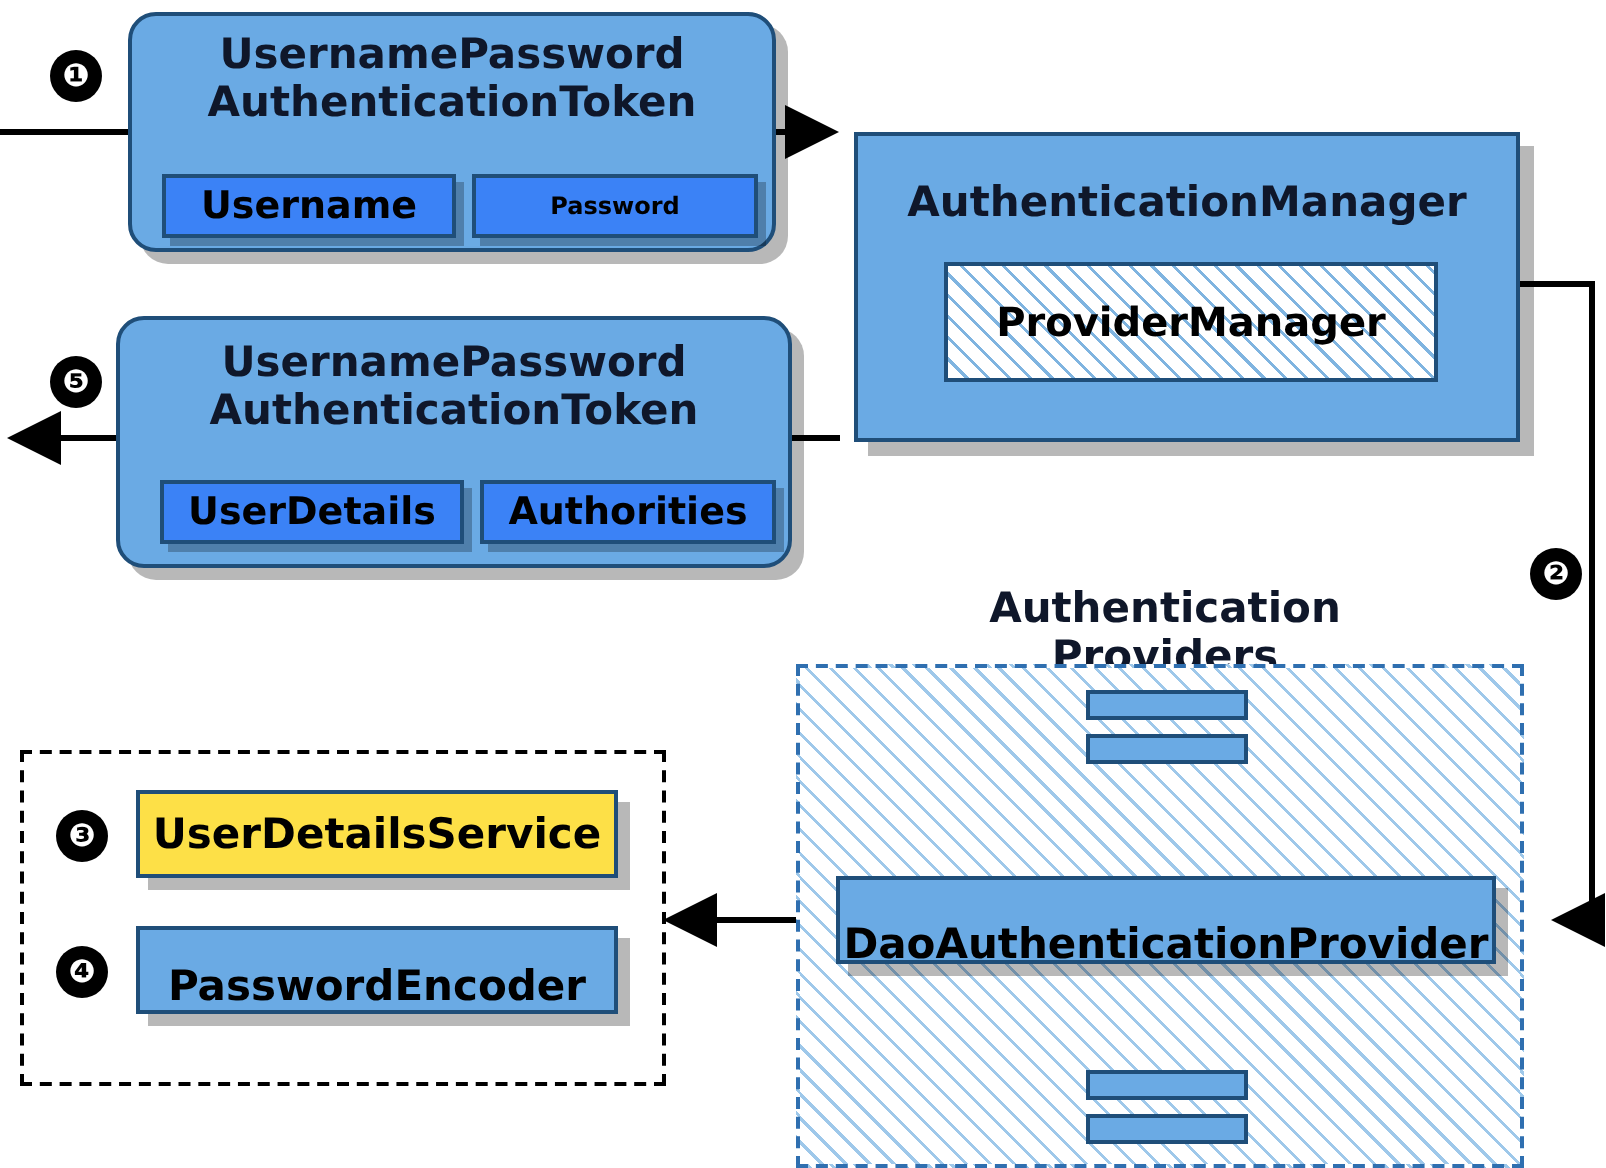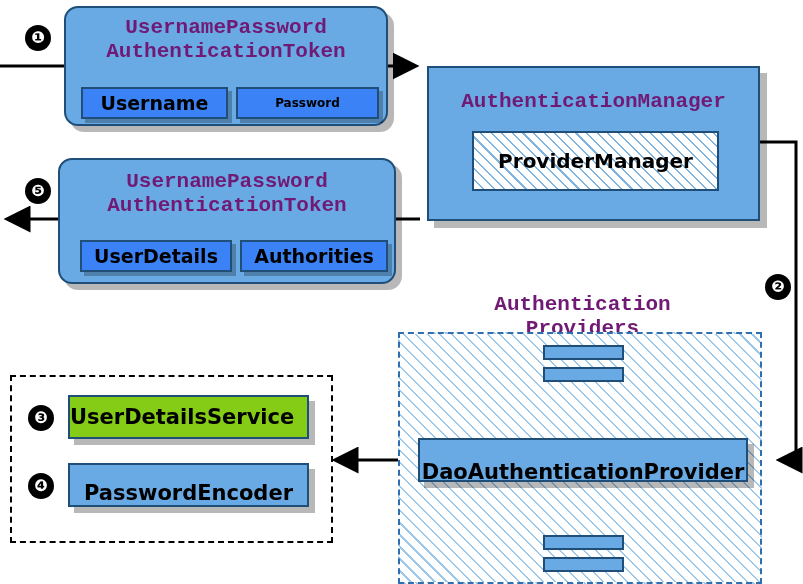--- a/index.html
+++ b/index.html
@@ -62,23 +62,22 @@
     align-items: center;
     justify-content: center;
     font-family: "DejaVu Sans", sans-serif;
     line-height: 1;
   }
 
   
   .label {
     font-weight: bold;
     text-align: center;
-    color: #701a75;
+    color: #0f172a;
     line-height: 1.12;
-    font-family: Liberation Mono, monospace;
   }
 
   
   .dashed-black {
     border: 2px dashed #000;
     box-sizing: border-box;
     background: transparent;
   }
   .dashed-blue {
     border: 2px dashed #2f6fb0;
@@ -182,22 +181,22 @@
   <div class="abs" style="left:543px; top:535px; width:81px; height:15px;
         background:#6aaae4; border:2px solid #1f4e79; box-sizing:border-box;"></div>
   <div class="abs" style="left:543px; top:557px; width:81px; height:15px;
         background:#6aaae4; border:2px solid #1f4e79; box-sizing:border-box;"></div>
 
   <div class="abs dashed-black" style="left:10px; top:375px; width:323px; height:168px;"></div>
 
   <div class="abs badge" style="left:28px; top:405px;">❸</div>
 
   <div class="abs" style="left:68px; top:395px; width:241px; height:44px;
-        background:#84cc16; border:2px solid #1f4e79; box-sizing:border-box;
-        display:flex; align-items:center; 
+        background:#fde047; border:2px solid #1f4e79; box-sizing:border-box;
+        display:flex; align-items:center; justify-content:center;
         box-shadow:6px 6px 0 rgba(0,0,0,0.28);">
     <span style="font-size:21px; font-weight:bold;">UserDetailsService</span>
   </div>
 
   <div class="abs badge" style="left:28px; top:473px;">❹</div>
 
   <div class="abs" style="left:68px; top:463px; width:241px; height:44px;
         background:#6aaae4; border:2px solid #1f4e79; box-sizing:border-box;
         display:flex; align-items:flex-end; justify-content:center;
         box-shadow:6px 6px 0 rgba(0,0,0,0.28);">

